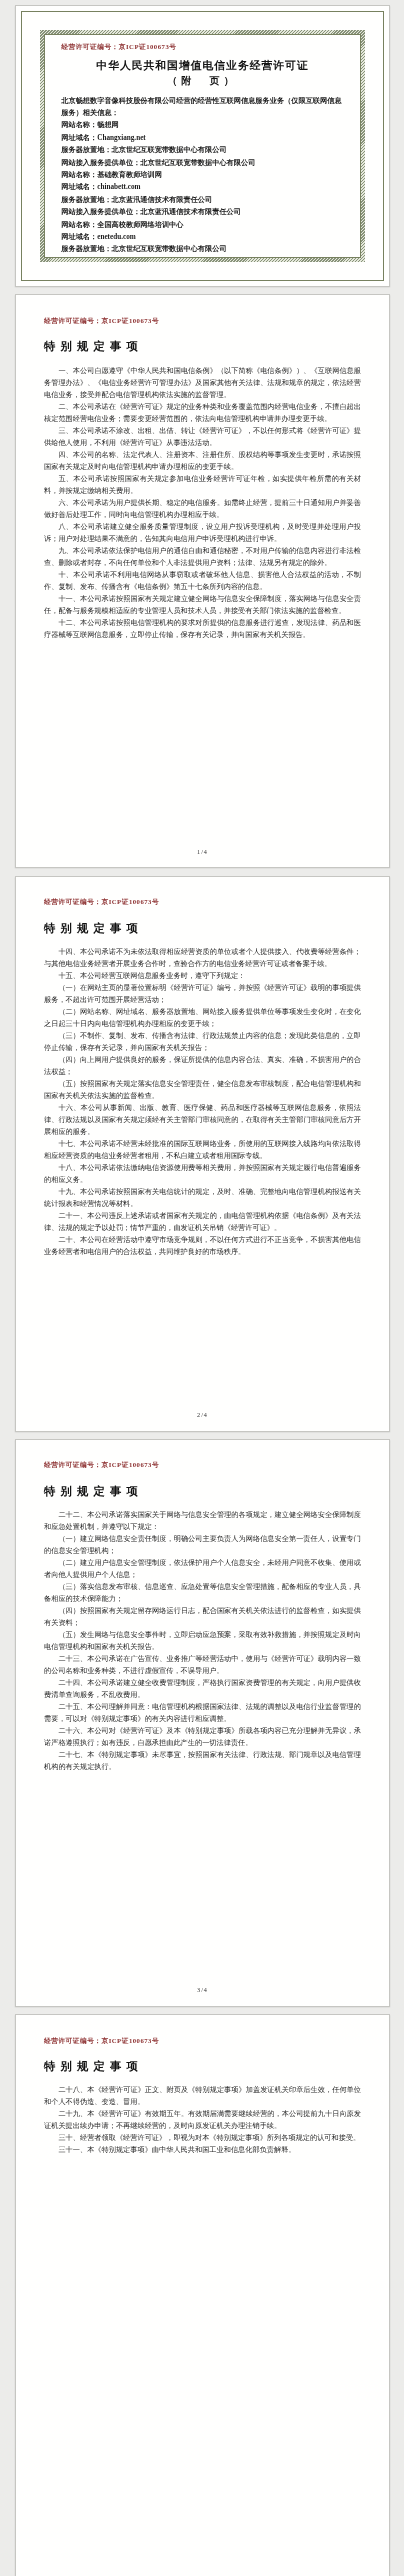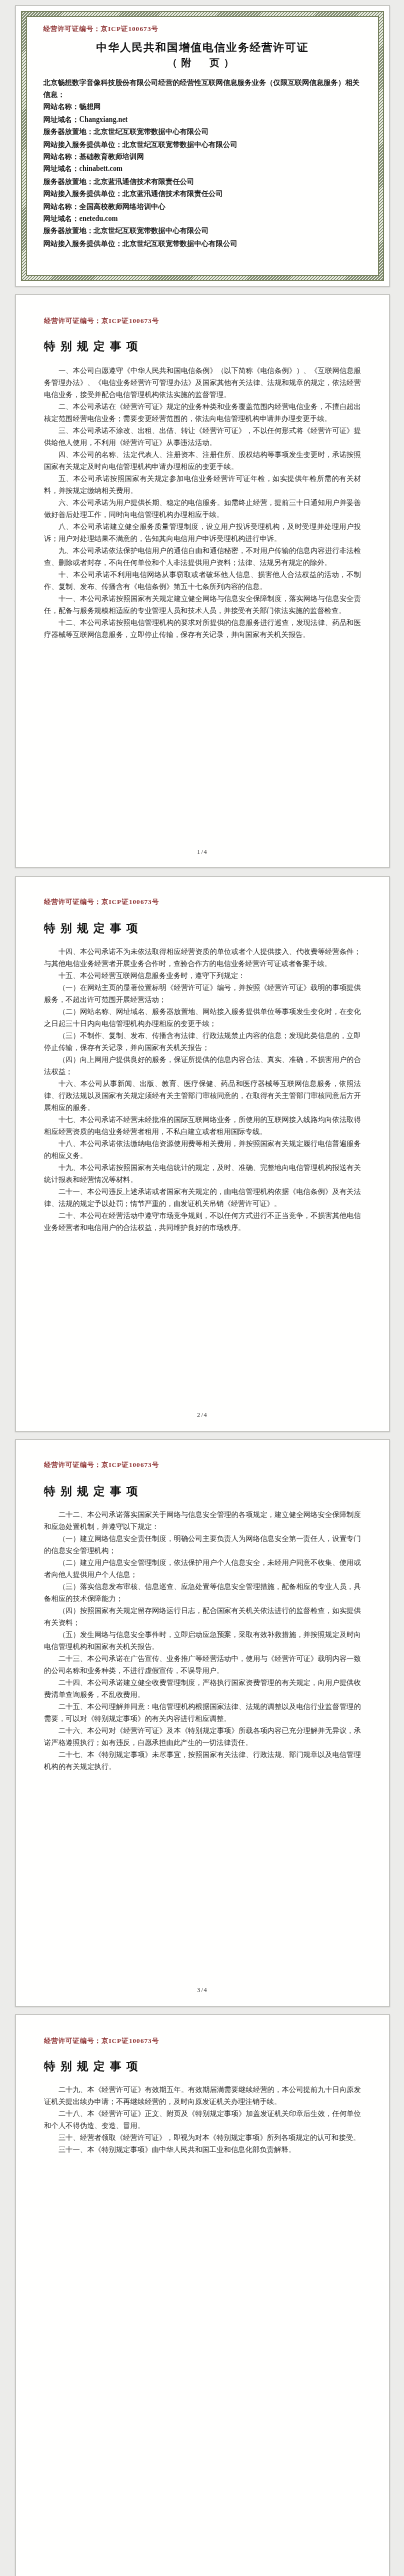--- a/index.html
+++ b/index.html
@@ -9,21 +9,21 @@
     font-family:"Liberation Serif","DejaVu Serif",serif;
   }
   .canvas{width:405px;padding:5.2px 0 4.1px;box-sizing:border-box;}
   .page{
     width:375px;margin:0 auto 7.2px;background:#fffffe;
     border:0.5px solid #c6c6c2;box-shadow:0 0.5px 1.5px rgba(0,0,0,.14);
     position:relative;box-sizing:border-box;
   }
   
   .cert-page{height:282px;padding:5.2px;}
-  .frame-outer{height:100%;box-sizing:border-box;border:0.5px solid #77815f;padding:0;}
+  .frame-outer{height:100%;box-sizing:border-box;border:0.5px solid #77815f;padding:18px;}
   .frame-band{
     height:100%;box-sizing:border-box;padding:3.6px;
     background:repeating-linear-gradient(135deg,#88927a 0px,#88927a 1px,#e4e8da 1px,#e4e8da 2.1px);
   }
   .frame-inner{
     height:100%;box-sizing:border-box;border:0.5px solid #77815f;
     background:#fffffe;padding:8.2px 16.5px;overflow:hidden;
   }
   .page-header{
     font-size:6.7px;color:#8d3131;font-weight:bold;letter-spacing:0.5px;
@@ -109,20 +109,21 @@
   <section class="page sp-page sp2">
     <div class="page-header">经营许可证编号：京ICP证100673号</div>
     <h2 class="sp-title">特别规定事项</h2>
     <div class="sp-body">
         <div class="para">十四、本公司承诺不为未依法取得相应经营资质的单位或者个人提供接入、代收费等经营条件；与其他电信业务经营者开展业务合作时，查验合作方的电信业务经营许可证或者备案手续。</div>
         <div class="para">十五、本公司经营互联网信息服务业务时，遵守下列规定：</div>
         <div class="para">（一）在网站主页的显著位置标明《经营许可证》编号，并按照《经营许可证》载明的事项提供服务，不超出许可范围开展经营活动；</div>
         <div class="para">（二）网站名称、网址域名、服务器放置地、网站接入服务提供单位等事项发生变化时，在变化之日起三十日内向电信管理机构办理相应的变更手续；</div>
         <div class="para">（三）不制作、复制、发布、传播含有法律、行政法规禁止内容的信息；发现此类信息的，立即停止传输，保存有关记录，并向国家有关机关报告；</div>
         <div class="para">（四）向上网用户提供良好的服务，保证所提供的信息内容合法、真实、准确，不损害用户的合法权益；</div>
+        <div class="para">（五）按照国家有关规定落实信息安全管理责任，健全信息发布审核制度，配合电信管理机构和国家有关机关依法实施的监督检查。</div>
         <div class="para">十六、本公司从事新闻、出版、教育、医疗保健、药品和医疗器械等互联网信息服务，依照法律、行政法规以及国家有关规定须经有关主管部门审核同意的，在取得有关主管部门审核同意后方开展相应的服务。</div>
         <div class="para">十七、本公司承诺不经营未经批准的国际互联网络业务，所使用的互联网接入线路均向依法取得相应经营资质的电信业务经营者租用，不私自建立或者租用国际专线。</div>
         <div class="para">十八、本公司承诺依法缴纳电信资源使用费等相关费用，并按照国家有关规定履行电信普遍服务的相应义务。</div>
         <div class="para">十九、本公司承诺按照国家有关电信统计的规定，及时、准确、完整地向电信管理机构报送有关统计报表和经营情况等材料。</div>
         <div class="para">二十一、本公司违反上述承诺或者国家有关规定的，由电信管理机构依据《电信条例》及有关法律、法规的规定予以处罚；情节严重的，由发证机关吊销《经营许可证》。</div>
         <div class="para">二十、本公司在经营活动中遵守市场竞争规则，不以任何方式进行不正当竞争，不损害其他电信业务经营者和电信用户的合法权益，共同维护良好的市场秩序。</div>
       </div>
     <div class="page-no">2/4</div>
   </section>
 
@@ -142,22 +143,22 @@
         <div class="para">二十六、本公司对《经营许可证》及本《特别规定事项》所载各项内容已充分理解并无异议，承诺严格遵照执行；如有违反，自愿承担由此产生的一切法律责任。</div>
         <div class="para">二十七、本《特别规定事项》未尽事宜，按照国家有关法律、行政法规、部门规章以及电信管理机构的有关规定执行。</div>
       </div>
     <div class="page-no">3/4</div>
   </section>
 
   <section class="page sp-page sp4">
     <div class="page-header">经营许可证编号：京ICP证100673号</div>
     <h2 class="sp-title">特别规定事项</h2>
     <div class="sp-body">
+        <div class="para">二十八、本《经营许可证》正文、附页及《特别规定事项》加盖发证机关印章后生效，任何单位和个人不得伪造、变造、冒用。</div>
         <div class="para">二十九、本《经营许可证》有效期五年。有效期届满需要继续经营的，本公司提前九十日向原发证机关提出续办申请；不再继续经营的，及时向原发证机关办理注销手续。</div>
-        <div class="para">二十八、本《经营许可证》正文、附页及《特别规定事项》加盖发证机关印章后生效，任何单位和个人不得伪造、变造、冒用。</div>
         <div class="para">三十、经营者领取《经营许可证》，即视为对本《特别规定事项》所列各项规定的认可和接受。</div>
         <div class="para">三十一、本《特别规定事项》由中华人民共和国工业和信息化部负责解释。</div>
       </div>
 
   </section>
 
 </div>
 
 
 </body></html>

